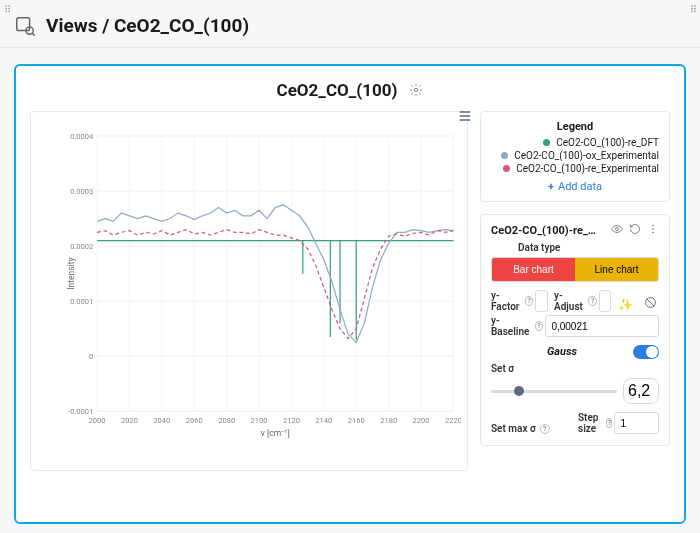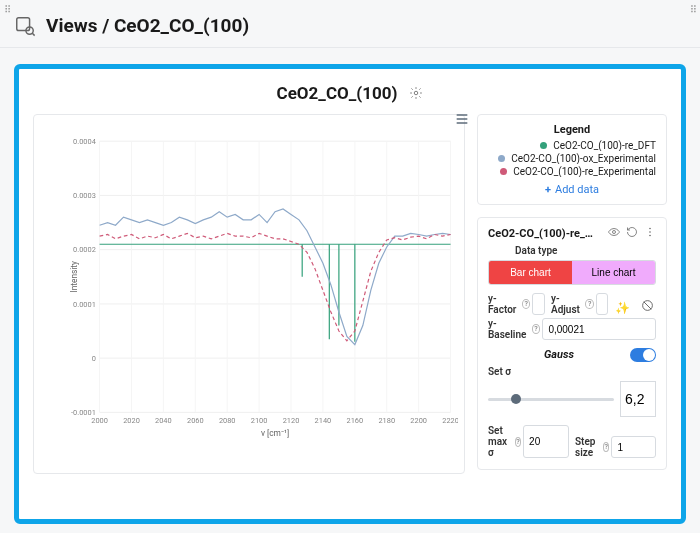--- a/index.html
+++ b/index.html
@@ -18,21 +18,21 @@
   .header {
     display: flex; align-items: center; gap: 10px;
     padding: 14px 14px 10px 14px;
     border-bottom: 1px solid #e6e8eb;
     background: #f6f7f8;
   }
   .header-icon { width: 22px; height: 22px; color: #666; }
   .breadcrumb { font-size: 19px; font-weight: 700; }
   .card {
     background: #fff;
-    border: 5px solid #0ea5e9;
+    border: 2px solid #0ea5e9;
     border-radius: 6px;
     margin: 16px 14px 17px 14px;
     padding: 14px 14px 14px 14px;
     height: 460px;
     overflow: hidden;
     position: relative;
   }
   .title-row { text-align: center; margin-bottom: 10px; position: relative; }
   .title-row h2 { font-size: 17px; font-weight: 700; display: inline-block; }
   .gear { display:inline-block; margin-left:8px; vertical-align:middle; color:#777; }
@@ -52,36 +52,36 @@
   .legend-item { display:flex; align-items:center; gap:6px; margin:2px 0; font-size:10px; white-space:nowrap; overflow:hidden; text-overflow:ellipsis;justify-content:flex-end; }
   .dot { width:7px; height:7px; border-radius:50%; flex:0 0 7px; }
   .add-data { text-align:center; color:#2d7de0; font-size:11px; margin-top:6px; cursor:pointer; }
   .add-data span.plus { font-weight:700; margin-right:4px; }
   .ctrl-title-row { display:flex; align-items:center; justify-content:space-between; margin-bottom:4px; }
   .ctrl-title { font-weight:700; font-size:11px; white-space:nowrap; overflow:hidden; text-overflow:ellipsis; max-width:110px;}
   .ctrl-icons { display:flex; gap:6px; color:#666; }
   .ctrl-icons span { cursor:pointer; }
   .label-sm { font-size:10px; color:#333; font-weight:600;padding-left:27px; }
   .seg { display:flex; border:1px solid #d7dbe0; border-radius:3px; overflow:hidden; margin:4px 0 8px 0; }
-  .seg button { flex:1; border:none; background:#f0abfc; font-size:10px; padding:6px 0; cursor:pointer; }
+  .seg button { flex:1; border:none; background:#eab308; font-size:10px; padding:6px 0; cursor:pointer; }
   .seg button.active { background:#ef4444; color:#fff; }
   .row { display:flex; gap:6px; margin:3px 0; align-items:flex-end; }
   .col { flex:1; display:flex; flex-direction:row; gap:2px; }
   .lbl-row { display:flex; align-items:center; gap:4px; font-size:10px; color:#333; font-weight:600; }
   .help { width:10px; height:10px; border:1px solid #bbb; border-radius:50%; display:inline-flex; align-items:center; justify-content:center; font-size:7px; color:#888; }
   input.txt { width:100%; border:1px solid #d7dbe0; border-radius:3px; padding:4px 5px; font-size:10px; }
   .icon-btn { width:18px; text-align:center; color:#555; cursor:pointer; font-size:12px; }
   .gauss-row { display:flex; align-items:flex-start; justify-content:space-between; margin:8px 0 4px 0;font-style:italic; }
   .gauss-title { font-weight:700; font-size:11px; text-align:center; flex:1; }
   .toggle { width:26px; height:14px; background:#2d7de0; border-radius:7px; position:relative; cursor:pointer; }
   .toggle::after { content:""; position:absolute; right:1px; top:1px; width:12px; height:12px; background:#fff; border-radius:50%; }
   .slider-row { display:flex; align-items:center; gap:6px; margin:4px 0 8px 0; }
   .slider { flex:1; height:3px; background:#d7dbe0; border-radius:2px; position:relative; }
   .slider .thumb { position:absolute; top:50%; transform:translate(-50%,-50%); width:10px; height:10px; border-radius:50%; background:#5d6b7a; }
-  input.sm { width:36px; border:1px solid #d7dbe0; border-radius:0; padding:9px 4px; font-size:14px; }
+  input.sm { width:36px; border:1px solid #d7dbe0; border-radius:8px; padding:3px 4px; font-size:16px; }
   .series-line { fill:none; stroke-width:1.3; }
   .series-dash { stroke-dasharray:4 3; }
 </style>
 </head>
 <body>
 
 <div class="drag-dots tl">⠿</div>
 <div class="drag-dots tr">⠿</div>
 
 <div class="header">
@@ -257,21 +257,20 @@
             </div>
           <input class="sm" value="6,2" style="">
         </div>
 
         <div class="row">
           <div class="col">
             <div class="lbl-row">
                 <span>Set max σ</span>
                 <span class="help">?</span>
               </div>
-            <input class="txt" value="20" style="">
           </div>
           <div class="col">
             <div class="lbl-row">
                 <span>Step size</span>
                 <span class="help">?</span>
               </div>
             <input class="txt" value="1" style="">
           </div>
         </div>
       </div>

